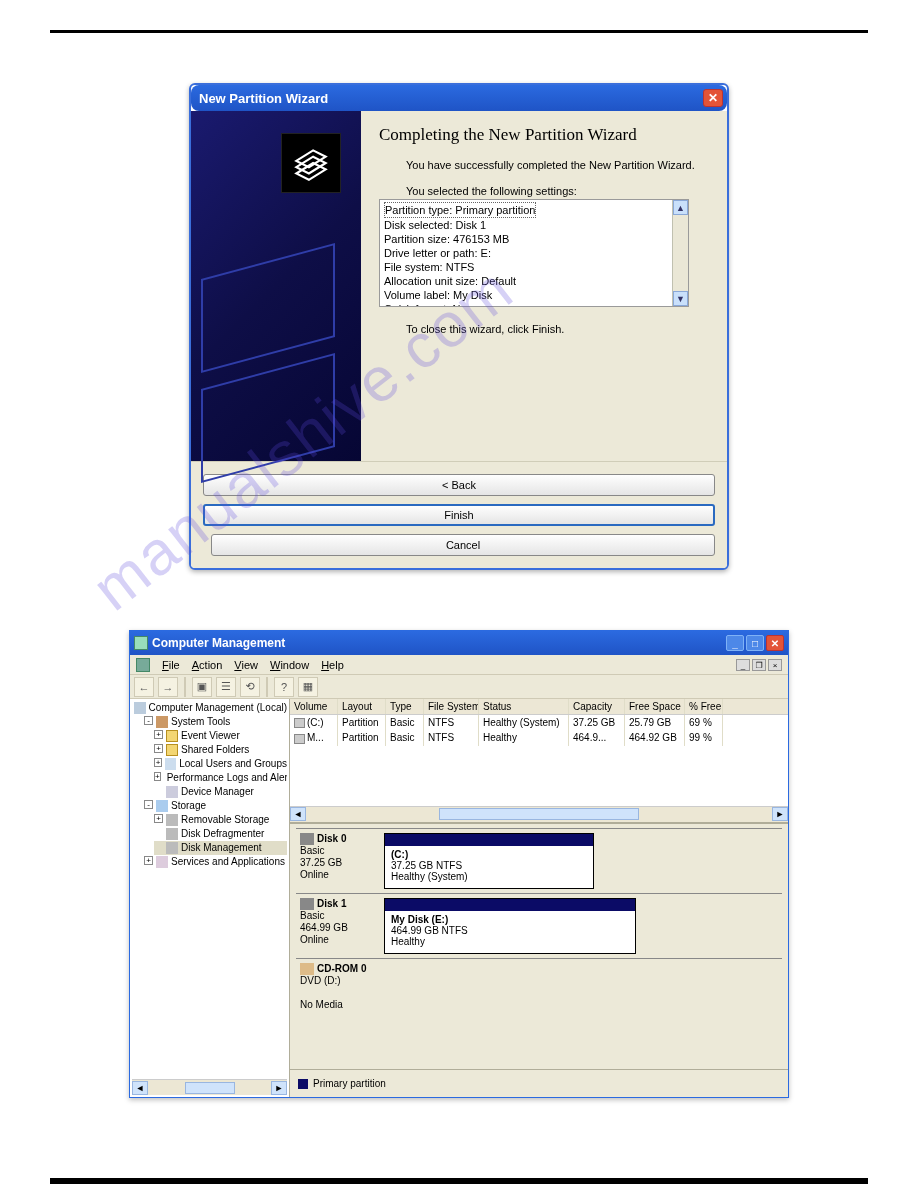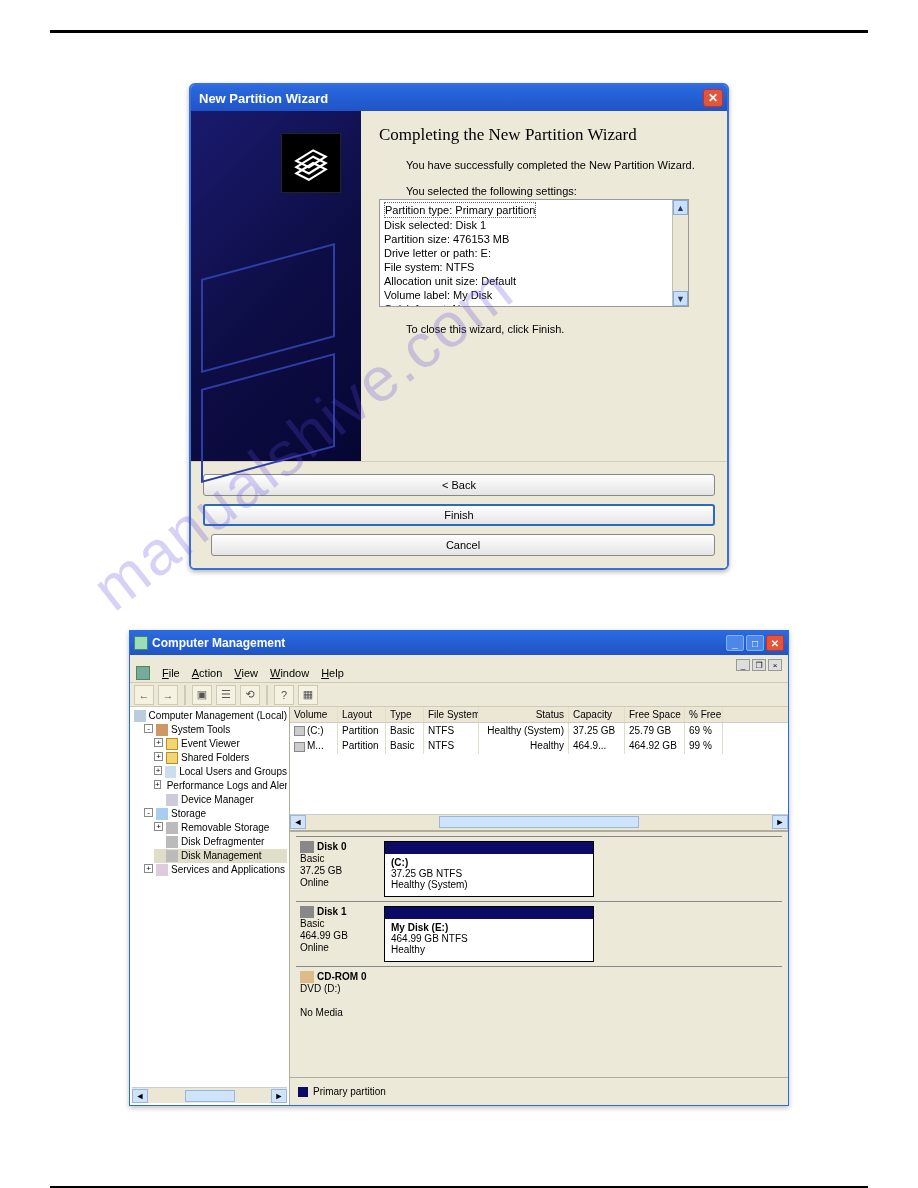--- a/index.html
+++ b/index.html
@@ -17,21 +17,21 @@
     font-family: Arial, sans-serif; z-index: 999;
     letter-spacing: 2px;
   }
   
   
   .wizard-outer { width: 540px; margin: 0 auto 60px auto; border: 2px solid #3a6edb; border-radius: 6px; background: #fff; overflow: hidden; box-shadow: 0 2px 5px rgba(0,0,0,.3); position: relative; }
   .title-bar {
     height: 26px; display: flex; align-items: center; justify-content: space-between;
     padding: 0 4px 0 8px;
     background: linear-gradient(#2b6ae0,#1f54c6);
-    color: #fff; font-weight: bold; font-size: 13px;
+    color: #fff; font-weight: bold; font-size: 13px; border-radius: 8px;
   }
   .close-btn {
     width: 20px; height: 18px; background: #e35438;
     border: 1px solid #b33; border-radius: 3px;
     display:flex;align-items:center;justify-content:center;
     color:#fff;font-weight:bold;font-size:12px;cursor:pointer;
   }
   .wizard-body { display:flex; background:#ece9d8; }
   .wizard-side {
     width: 170px; height: 350px;
@@ -79,21 +79,21 @@
     display:flex; align-items:center; padding:0 4px 0 4px; font-weight:bold; font-size:12px;
   }
   .cm-title .sp { flex:1; }
   .cm-title .winbtn { width:18px;height:16px; margin-left:2px;background:#4d88e8;border:1px solid #7fb2f6;border-radius:2px;display:flex;align-items:center;justify-content:center;color:#fff;font-size:10px;cursor:pointer;}
   .cm-title .winbtn.close{background:#e35438;border-color:#b33;}
   .cm-title .ticon{width:14px;height:14px;margin-right:4px;background:#9db;border:1px solid #486;}
   .cm-inner-close {
     position:absolute; right:6px; top:28px; height:14px; display:flex; gap:2px;
   }
   .cm-inner-close .ib { width:14px;height:12px;border:1px solid #999;background:#ddd;font-size:8px;display:flex;align-items:center;justify-content:center;cursor:pointer;}
-  .menubar { height:20px; background:#ece9d8; border-bottom:1px solid #cfcab5; padding:0 6px; display:flex; gap:12px; align-items:center; font-size:11px;margin-top:8px; }
+  .menubar { height:20px; background:#ece9d8; border-bottom:1px solid #cfcab5; padding:0 6px; display:flex; gap:12px; align-items:center; font-size:11px; }
   .menubar .icon {width:14px;height:14px;background:#7a9;border:1px solid #486;}
   .menubar span { cursor:pointer; }
   .toolbar { height:24px; background:#ece9d8; border-bottom:1px solid #cfcab5; display:flex; align-items:center; padding:0 4px; gap:4px; }
   .tbtn { width:20px;height:20px;border:1px solid #cfcab5;background:#f5f2e2;display:flex;align-items:center;justify-content:center;font-size:11px;color:#555;cursor:pointer;}
   .tbtn.sep{width:2px;border:none;background:#cfcab5;margin:0 2px;}
   
   .cm-body { display:flex; height:398px; }
   .tree {
     width:160px; border-right:1px solid #b0ad99; background:#fff; font-size:10px;
     padding:2px 2px; overflow:hidden; display:flex;flex-direction:column;
@@ -114,21 +114,21 @@
   .ticon.gear{background:#dcd;}
   .tree .sel{background:#e0ddc8;}
   .tree-hscroll{height:16px;background:#ece7d4;border-top:1px solid #ccc;display:flex;align-items:center;}
   .tree-hscroll .ar{width:16px;height:14px;background:#cfe3fb;border:1px solid #99b6e0;font-size:9px;display:flex;align-items:center;justify-content:center;}
   .tree-hscroll .thumb{width:50px;height:12px;background:#cfe3fb;border:1px solid #99b6e0;margin:0 auto;}
   
   .right { flex:1; display:flex; flex-direction:column; background:#ece9d8; }
   .vol-list { background:#fff; font-size:10px; }
   .vol-head { display:flex; background:#ece7d5; border-bottom:1px solid #ccc; }
   .vol-head div, .vol-row div { padding:2px 4px; border-right:1px solid #e0ddc8; white-space:nowrap; overflow:hidden; }
-  .c-v{width:48px;} .c-l{width:48px;} .c-t{width:38px;} .c-fs{width:55px;} .c-s{width:90px;text-align:right;} .c-c{width:56px;} .c-f{width:60px;} .c-p{width:38px;}
+  .c-v{width:48px;} .c-l{width:48px;} .c-t{width:38px;} .c-fs{width:55px;} .c-s{width:90px;} .c-c{width:56px;} .c-f{width:60px;} .c-p{width:38px;}
   .vol-row{display:flex;}
   .vol-row .vicon{width:11px;height:10px;background:#ccc;border:1px solid #888;display:inline-block;margin-right:2px;vertical-align:middle;}
   .vol-spacer{height:60px;background:#fff;}
   .vol-hscroll{height:16px;background:#ece7d4;border-top:1px solid #ccc;display:flex;}
   .vol-hscroll .ar{width:16px;height:14px;background:#cfe3fb;border:1px solid #99b6e0;font-size:9px;display:flex;align-items:center;justify-content:center;}
   .vol-hscroll .track{flex:1;display:flex;justify-content:center;align-items:center;}
   .vol-hscroll .thumb{width:200px;height:12px;background:#cfe3fb;border:1px solid #99b6e0;}
   
   .disk-area{flex:1;background:#ece9d8;border-top:2px solid #b0ad99;padding:4px 0 0 0;overflow:hidden;}
   .disk-row{display:flex;margin:0 6px 0 6px;border-top:1px solid #888;}
@@ -362,21 +362,21 @@
             </div>
           </div>
           <div class="disk-row">
             <div class="disk-label">
               <span class="dicon"></span><b>Disk 1</b><br>
               <span>Basic</span><br>
               <span>464.99 GB</span><br>
               <span>Online</span>
             </div>
             <div class="disk-part-wrap">
-              <div class="disk-part" style="width:210px">
+              <div class="disk-part" style="width:252px">
                 <div class="bar"></div>
                 <div class="info"><b>My Disk  (E:)</b><br><span>464.99 GB NTFS</span><br><span>Healthy</span></div>
               </div>
             </div>
           </div>
           <div class="disk-row nomedia">
             <div class="disk-label">
               <span class="dicon cd"></span><b>CD-ROM 0</b><br>
               <span>DVD (D:)</span><br><br>
               <span>No Media</span>

